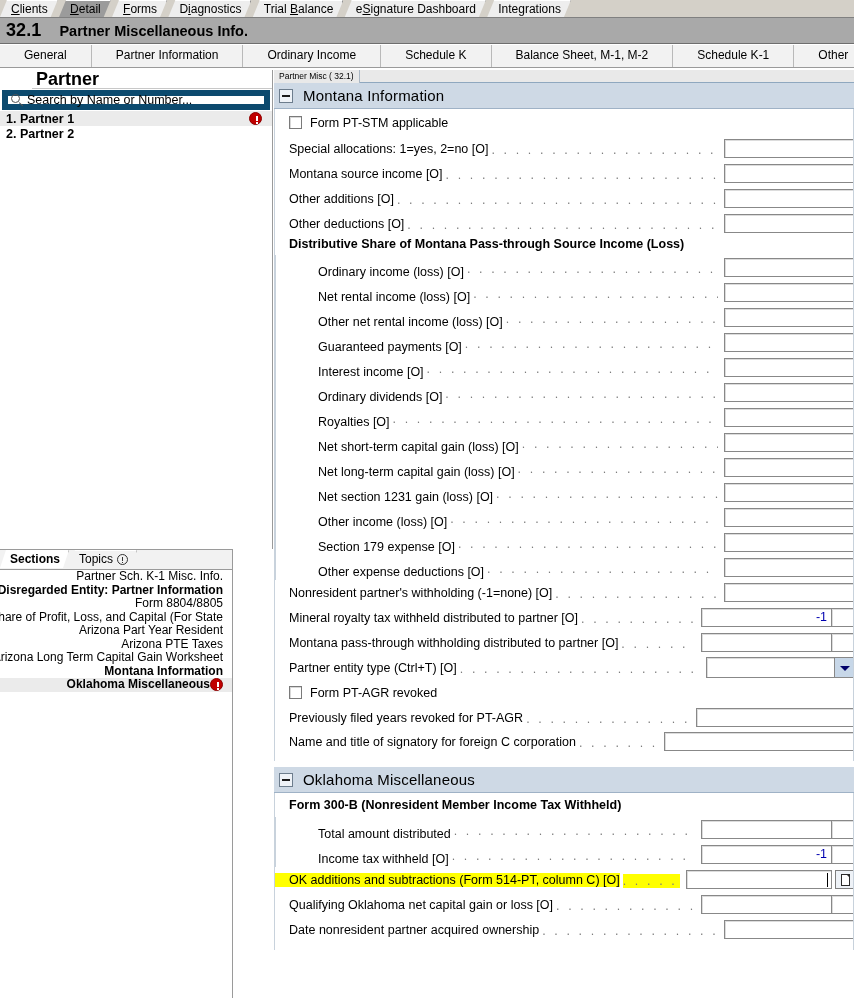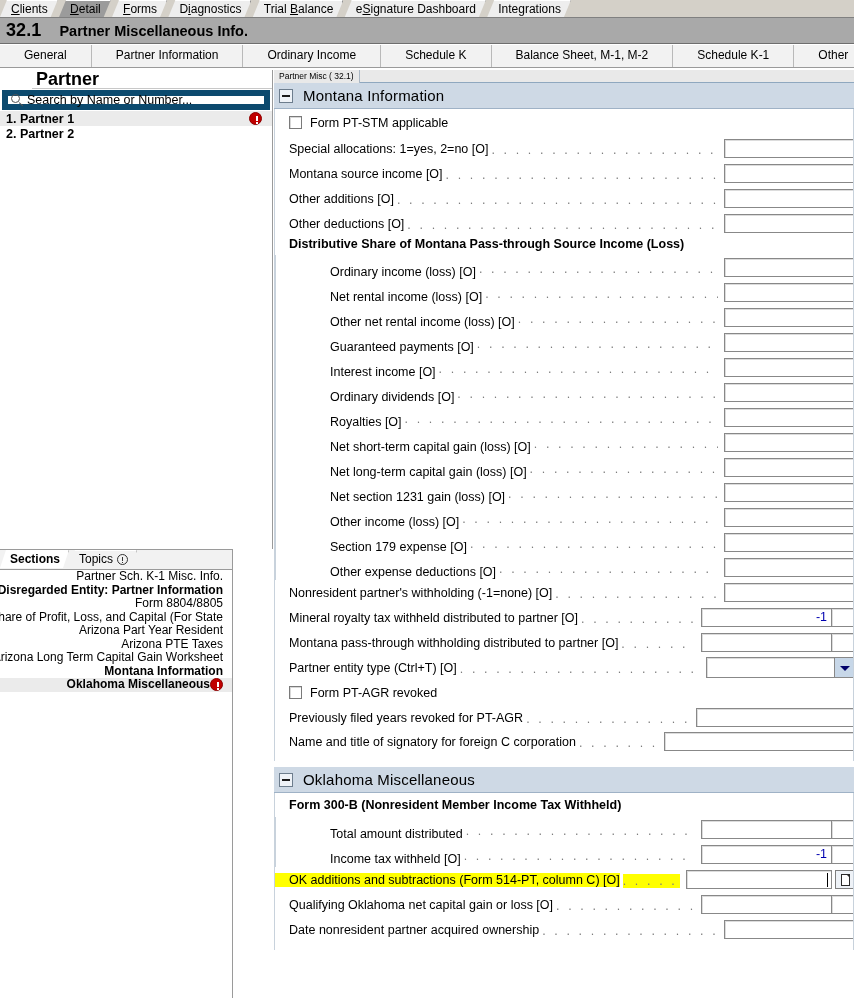--- a/index.html
+++ b/index.html
@@ -188,21 +188,21 @@
   .sect-body::after {
     content:""; position:absolute; right:0; top:0; bottom:0; width:1px; background:#c8d2dc;
   }
 
   .row { height: 25px; display: flex; align-items: center; position: relative; }
   .row.h20 { height: 21px; }
   .lbl {
     font-size: 12.5px; white-space: nowrap; flex: none;
     padding-left: 14px;
   }
-  .lbl.indent { padding-left: 54px; margin-top: 8px; }
+  .lbl.indent { padding-left: 42px; margin-top: 8px; }
   .dots {
     flex: 1 1 auto; overflow: hidden; white-space: nowrap;
     font-size: 12.5px; color: #7d7d7d; letter-spacing: 2.6px;
     margin: 0 6px 0 3px; position: relative; top: 1px;
   }
   .hl { background: #ffff00; }
 
   .fld {
     flex: none; height: 19px; background: #fff;
     border: 1px solid #888888;

